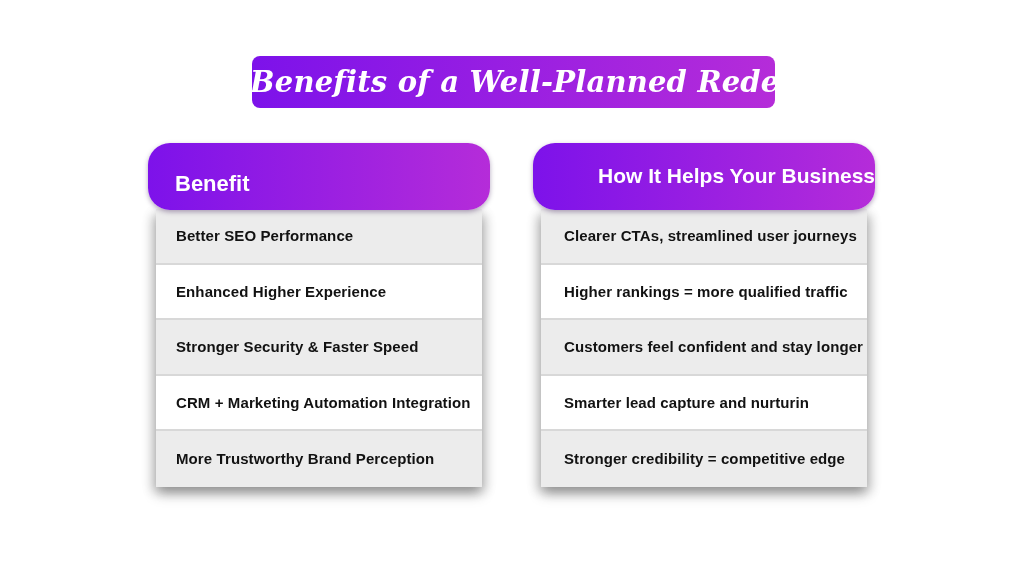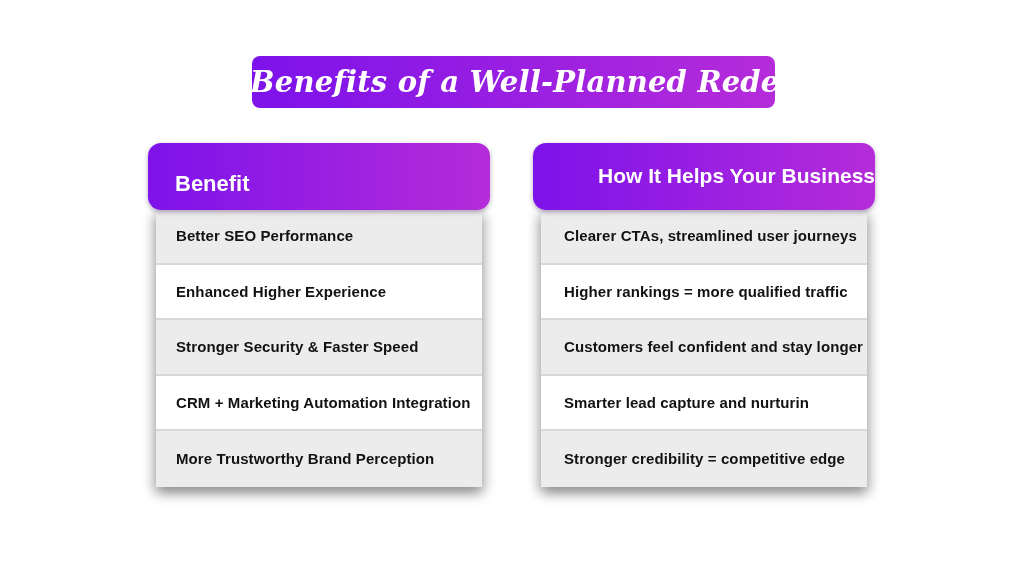--- a/index.html
+++ b/index.html
@@ -46,21 +46,21 @@
     position: absolute;
     top: 127px;
     width: 342px;
   }
   .table-group.left { left: 148px; }
   .table-group.right { left: 533px; }
   .table-header {
     position: relative;
     z-index: 2;
     width: 342px; height: 67px;
-    border-radius: 13px;
+    border-radius: 22px;
     background: linear-gradient(90deg, var(--gradient-start), var(--gradient-end));
     box-shadow: 0 2px 5px rgba(40,0,70,0.35);
     color: #ffffff;
     font-weight: 700;
     display: flex;
   }
   .table-header.align-bottom-left {
     align-items: flex-end;
     padding: 0 0 13px 27px;
     font-size: 22px;

